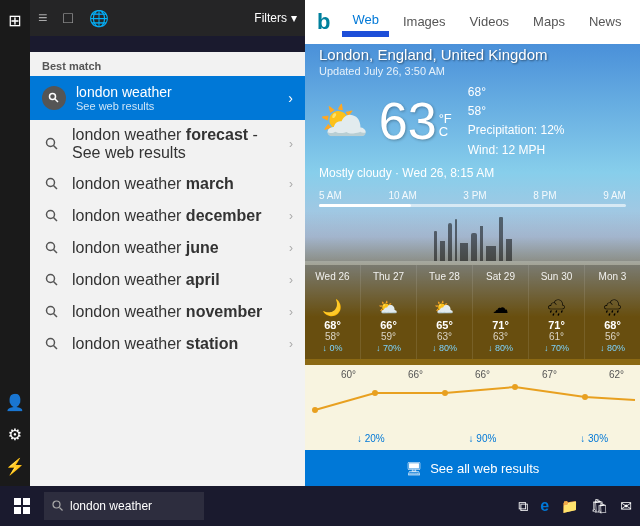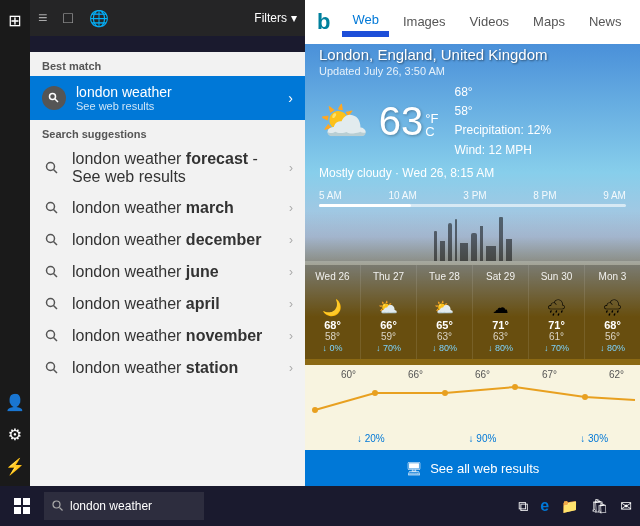--- a/index.html
+++ b/index.html
@@ -42,21 +42,21 @@
     .bing-tab.active { color: #0078d7; border-bottom: 6px solid #1d4ed8; }
 
     
     .weather-content { flex: 1; background: linear-gradient(180deg, #4a90d9 0%, #87ceeb 40%, #b0c4de 60%, #8b6914 85%, #8b6914 100%); position: relative; overflow: hidden; }
 
     .weather-city { padding: 2px 14px 2px; color: white; font-size: 15px; font-weight: 400; text-shadow: 1px 1px 2px rgba(0,0,0,0.5); }
     .weather-updated { padding: 0 14px 6px; color: rgba(255,255,255,0.85); font-size: 11px; }
 
     .weather-main { display: flex; align-items: center; padding: 0 14px 6px; }
     .weather-cloud-icon { font-size: 40px; margin-right: 10px; }
-    .weather-temp { font-size: 40px; color: white; font-weight: 200; line-height: 1; text-shadow: 1px 1px 3px rgba(0,0,0,0.3); }
+    .weather-temp { font-size: 52px; color: white; font-weight: 200; line-height: 1; text-shadow: 1px 1px 3px rgba(0,0,0,0.3); }
     .weather-unit { font-size: 13px; color: white; margin-left: 2px; line-height: 1; padding-top: 8px; }
     .weather-details { margin-left: 16px; color: white; font-size: 12px; line-height: 1.6; }
     .weather-desc { color: white; font-size: 12px; padding: 0 14px 6px; }
 
     
     .hourly-bar { padding: 4px 14px; }
     .hourly-labels { display: flex; justify-content: space-between; color: rgba(255,255,255,0.9); font-size: 10px; margin-bottom: 3px; }
     .hourly-line { height: 3px; background: rgba(255,255,255,0.6); border-radius: 2px; position: relative; }
     .hourly-line-highlight { position: absolute; left: 0; width: 30%; height: 100%; background: white; border-radius: 2px; }
 
@@ -112,21 +112,20 @@
           <line x1="7" y1="7" x2="10" y2="10" stroke="white" stroke-width="1.5"></line>
         </svg>
     </div>
     <div class="best-match-text">
       <div class="best-match-title">london weather</div>
       <div class="best-match-sub">See web results</div>
     </div>
     <div class="best-match-arrow">›</div>
   </div>
 
-  <div class="suggestions-label">Search suggestions</div>
 
   <div class="suggestion-item">
     <div class="suggestion-search-icon">
       <svg width="14" height="14" viewBox="0 0 14 14" fill="none">
           <circle cx="5.5" cy="5.5" r="4" stroke="#555" stroke-width="1.5"></circle>
           <line x1="8.5" y1="8.5" x2="12" y2="12" stroke="#555" stroke-width="1.5"></line>
         </svg>
     </div>
     <div class="suggestion-text">london weather <span class="bold">forecast</span> - See web results</div>
     <div class="suggestion-arrow">›</div>

